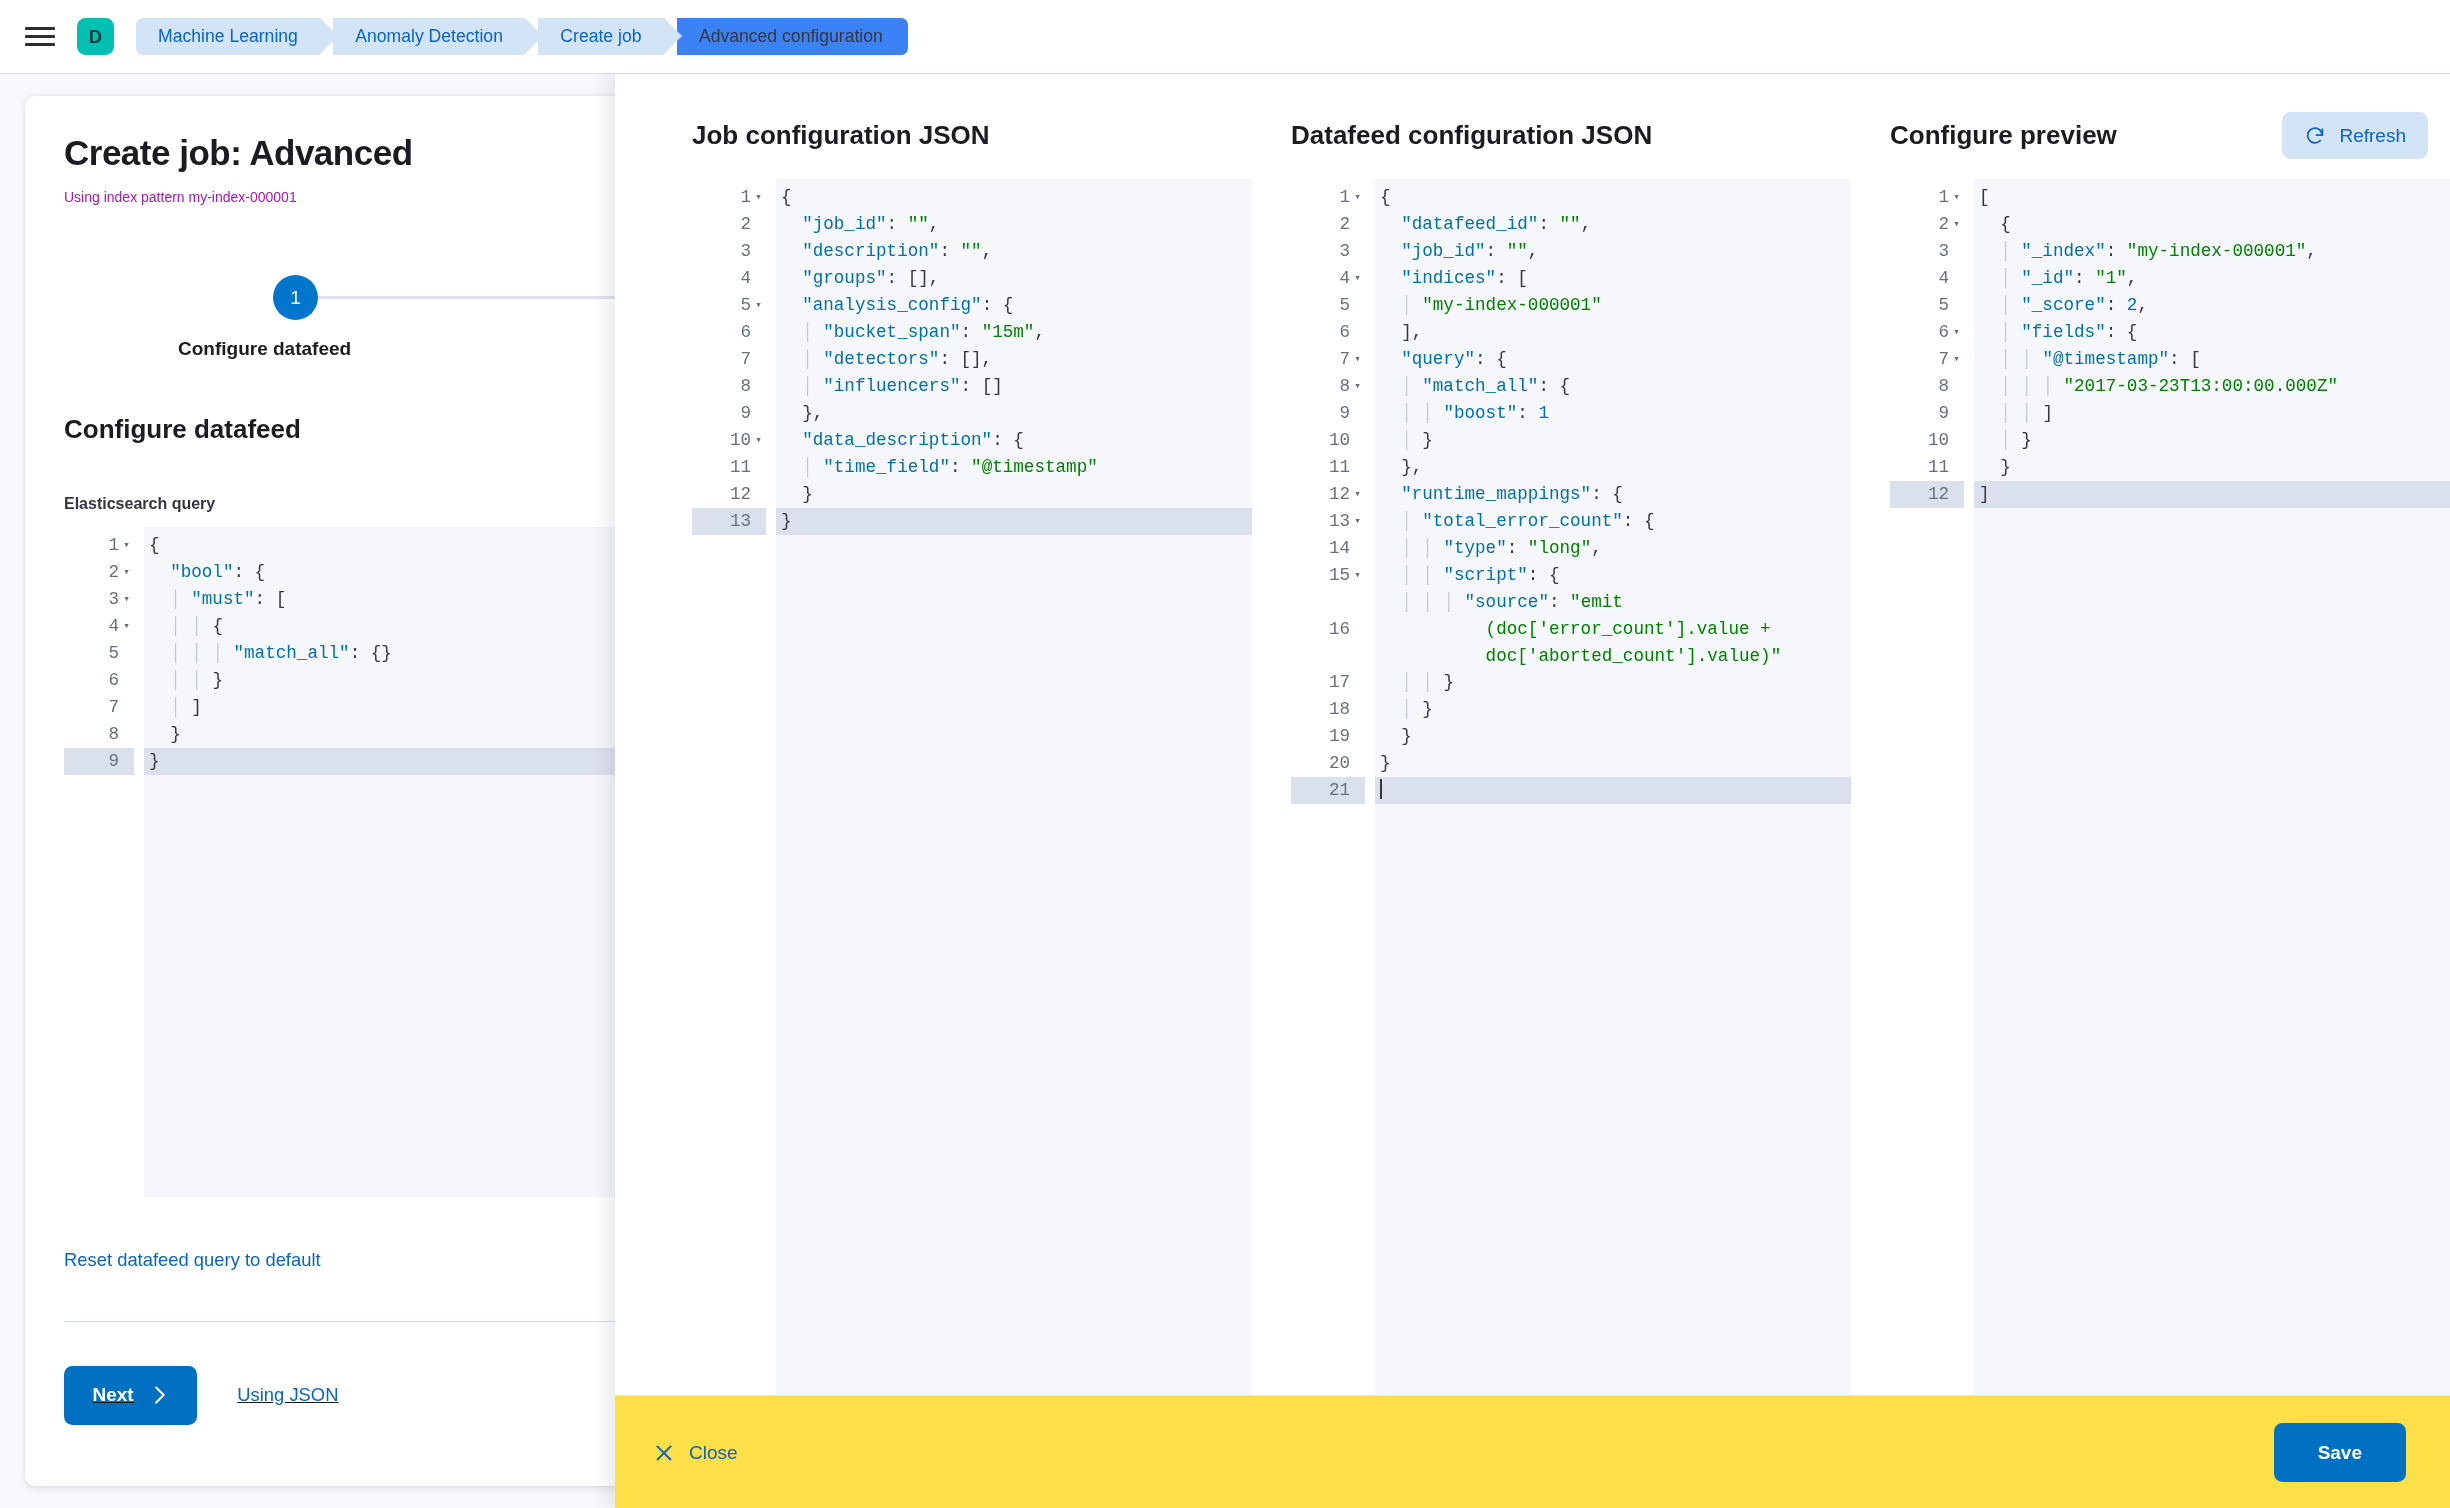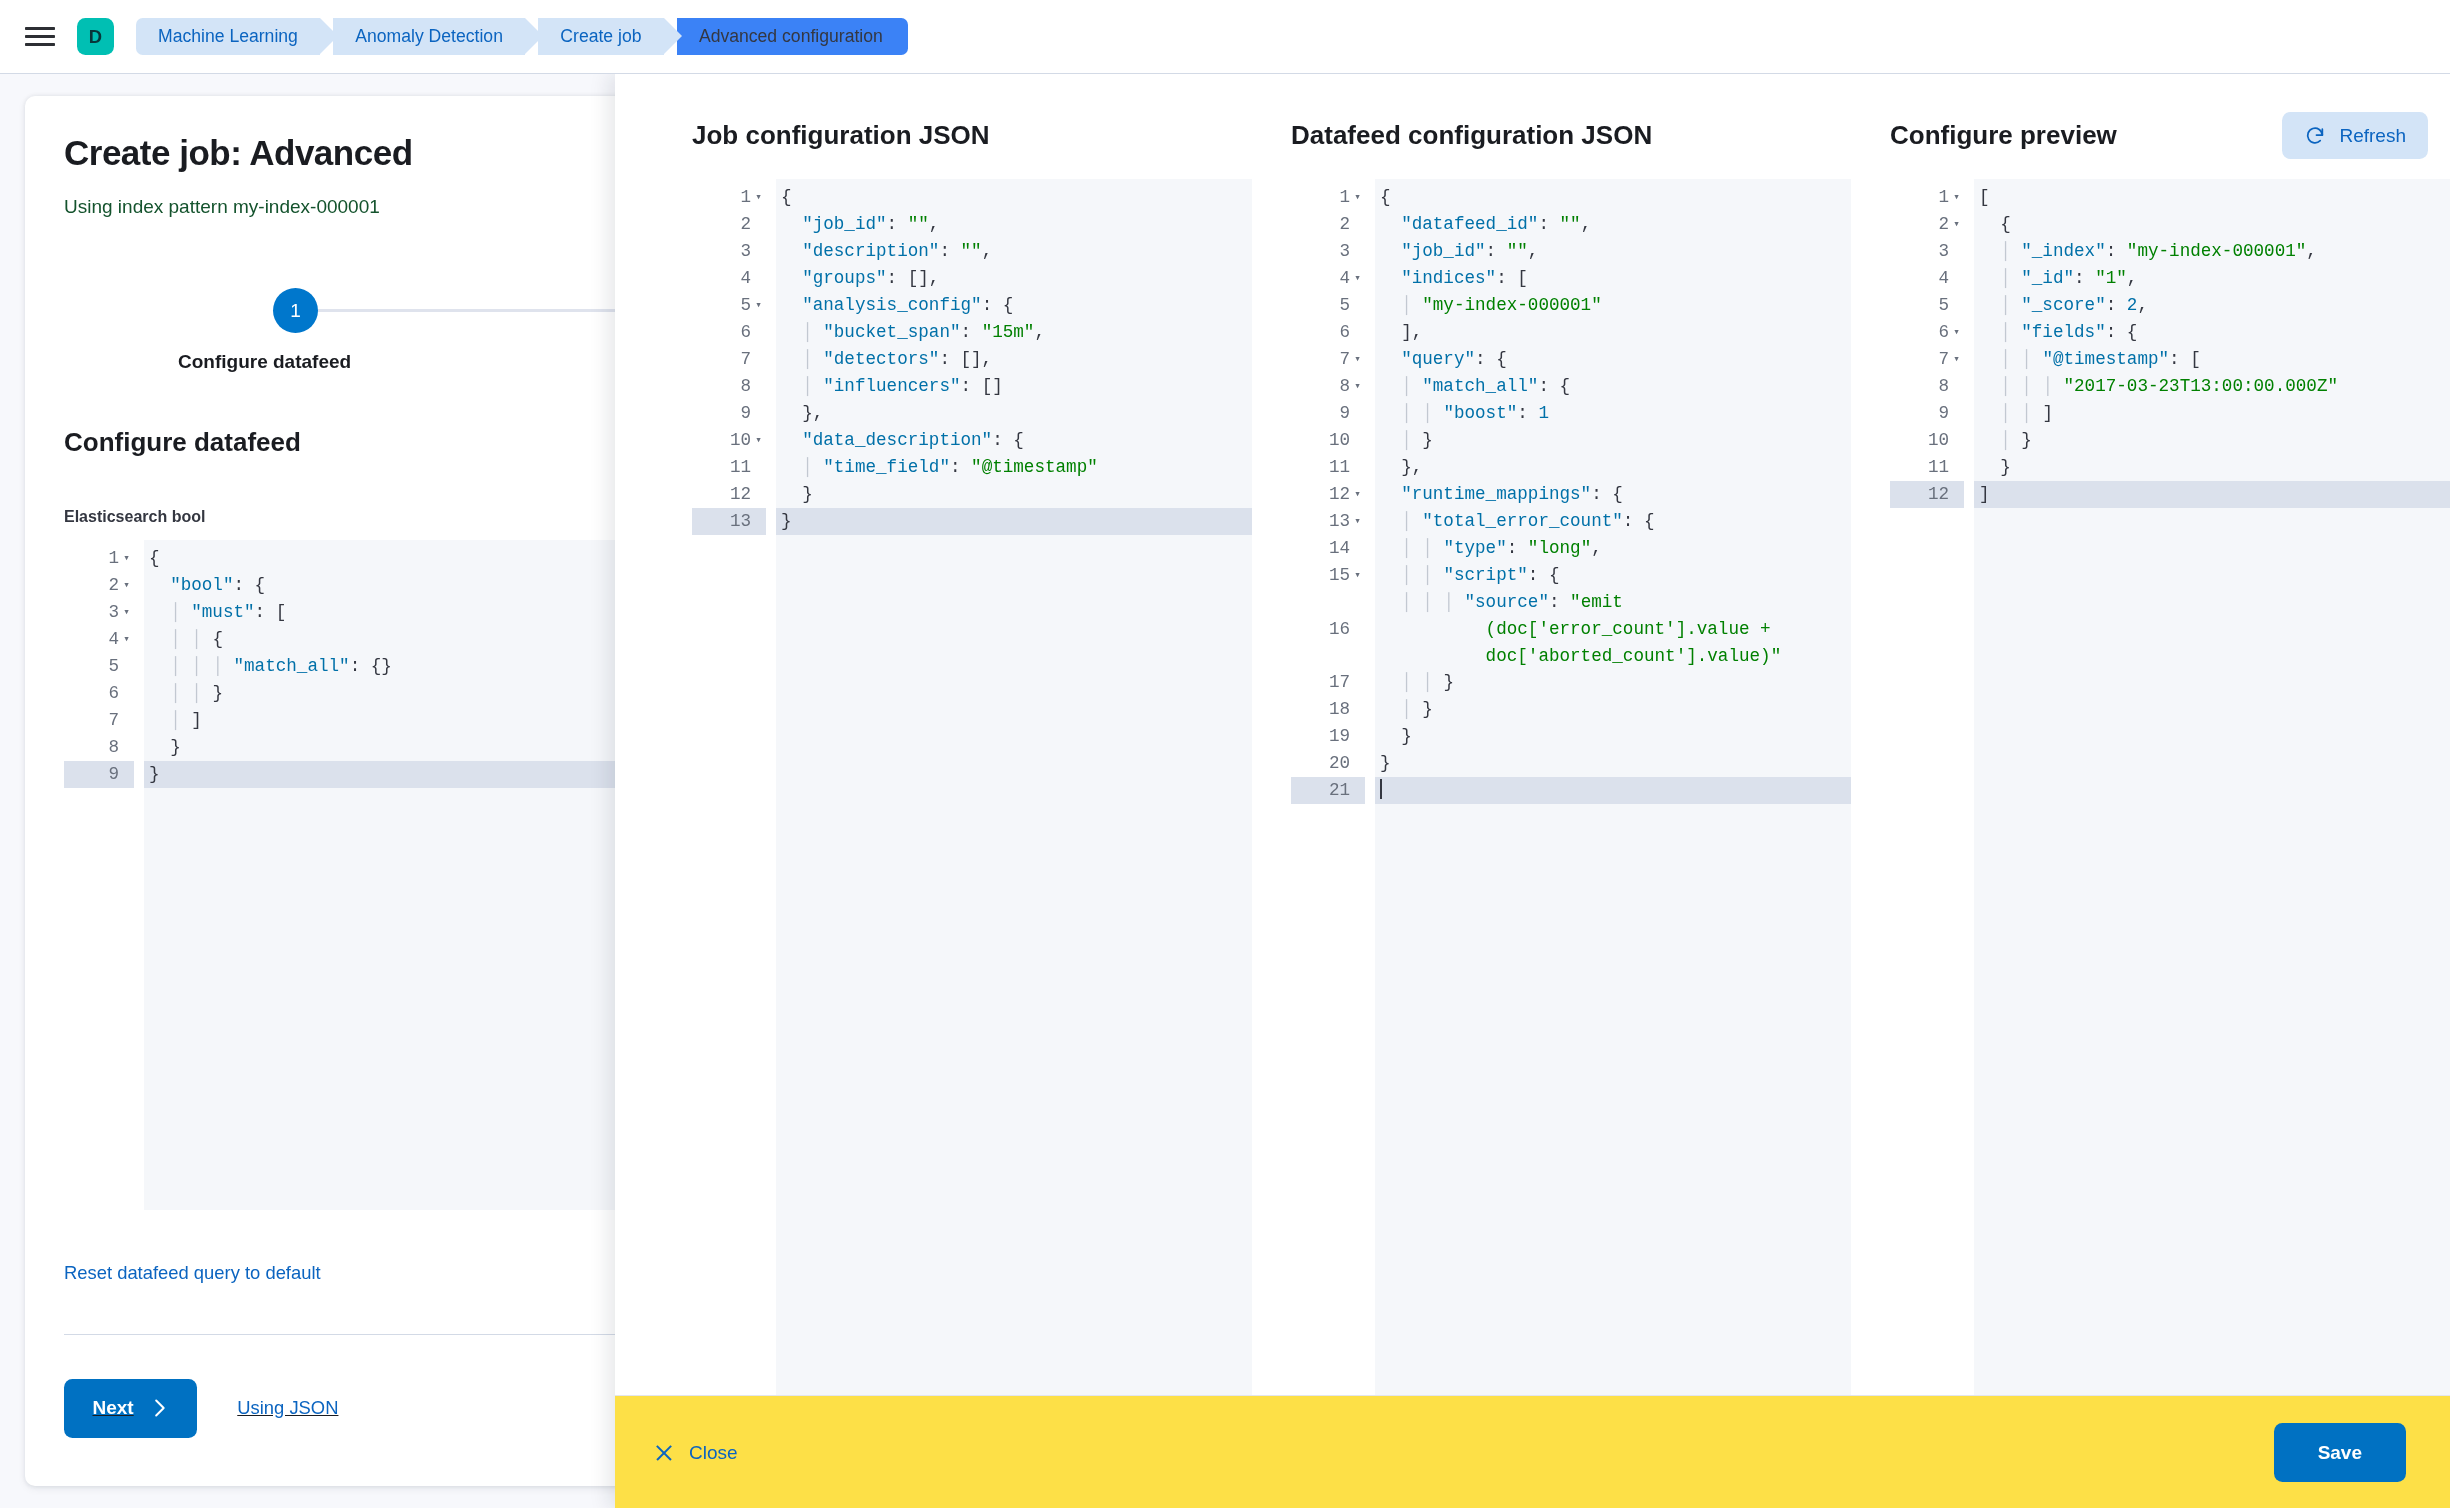--- a/index.html
+++ b/index.html
@@ -47,21 +47,21 @@
     position:absolute; left:0; top:74px; width:620px; height:1435px;
     background:#f7f8fc; overflow:hidden; z-index:10;
   }
   #wizard-card{
     position:absolute; left:25px; top:22px; width:754px; min-height:1390px;
     background:#ffffff; border-radius:10px;
     box-shadow:0 0.8px 4.2px rgba(23,30,45,.09), 0 2.5px 8.4px rgba(23,30,45,.06);
     padding:37px 39px 0 39px;
   }
   h1.page-title{ font-size:35px; font-weight:700; letter-spacing:-0.5px; color:#1a1c21;}
-  .page-sub{ font-size:19px; color:#14532d; margin-top:23px;}
+  .page-sub{ font-size:14px; color:#a21caf; margin-top:16px;}
 
   .stepper{ margin-top:70px; display:flex; align-items:center; height:45px;}
   .step-circle{
     width:45px;height:45px;border-radius:50%;background:#0077cc;color:#fff;
     display:flex;align-items:center;justify-content:center;font-size:19px;font-weight:400;
     margin-left:209px;
   }
   .step-line{ flex:1; height:3.3px; background:#dfe3ed;}
   .step-label{ margin-top:18.4px; margin-left:114px; font-size:19px; font-weight:700; color:#1a1c21;}
 
@@ -182,21 +182,21 @@
     <h1 class="page-title">Create job: Advanced</h1>
     <div class="page-sub">Using index pattern my-index-000001</div>
 
     <div class="stepper">
       <div class="step-circle">1</div>
       <div class="step-line"></div>
     </div>
     <div class="step-label">Configure datafeed</div>
 
     <h2 class="section-title">Configure datafeed</h2>
-    <div class="field-label">Elasticsearch bool</div>
+    <div class="field-label">Elasticsearch query</div>
 
     <div class="editor" id="es-query-editor">
       <div class="gutter">
           <div class="ln" style="height:27px"><span class="num">1</span><span class="fold">▾</span></div>
           <div class="ln" style="height:27px"><span class="num">2</span><span class="fold">▾</span></div>
           <div class="ln" style="height:27px"><span class="num">3</span><span class="fold">▾</span></div>
           <div class="ln" style="height:27px"><span class="num">4</span><span class="fold">▾</span></div>
           <div class="ln" style="height:27px"><span class="num">5</span><span class="fold"></span></div>
           <div class="ln" style="height:27px"><span class="num">6</span><span class="fold"></span></div>
           <div class="ln" style="height:27px"><span class="num">7</span><span class="fold"></span></div>

